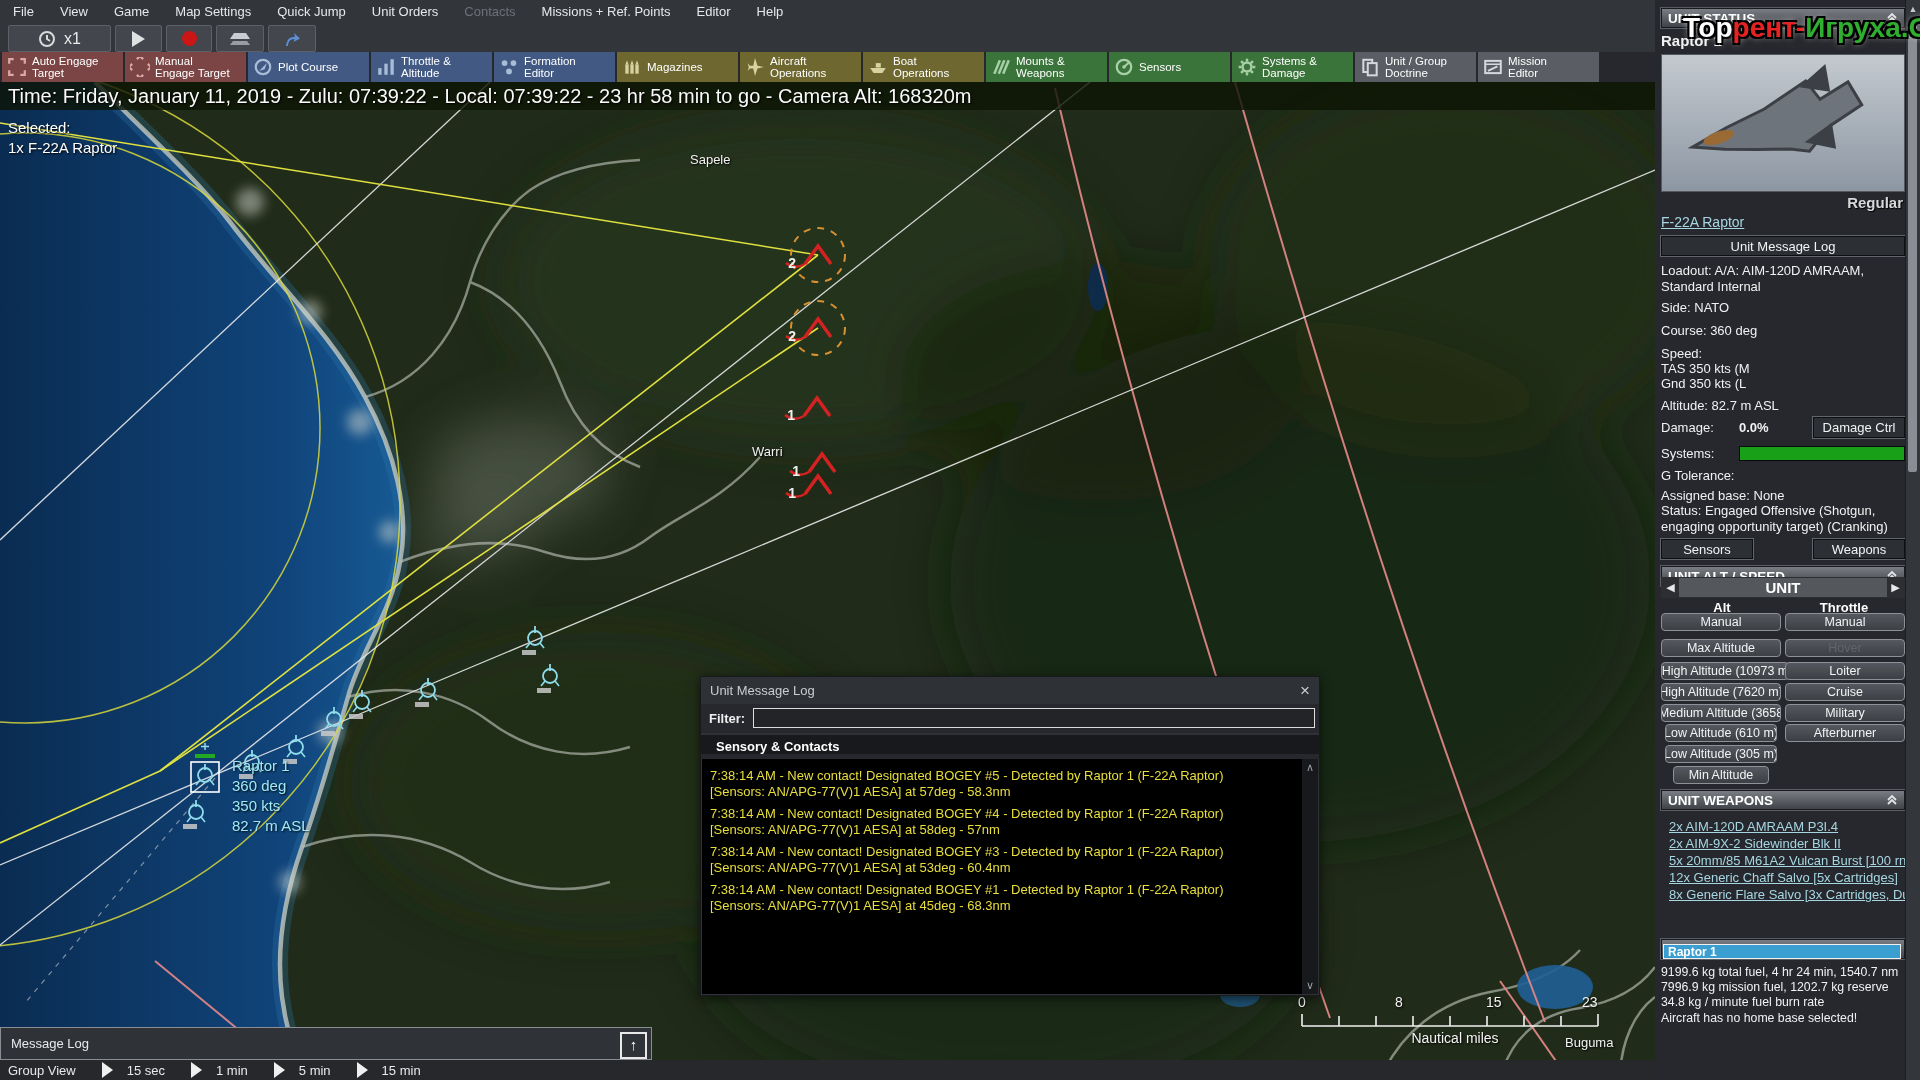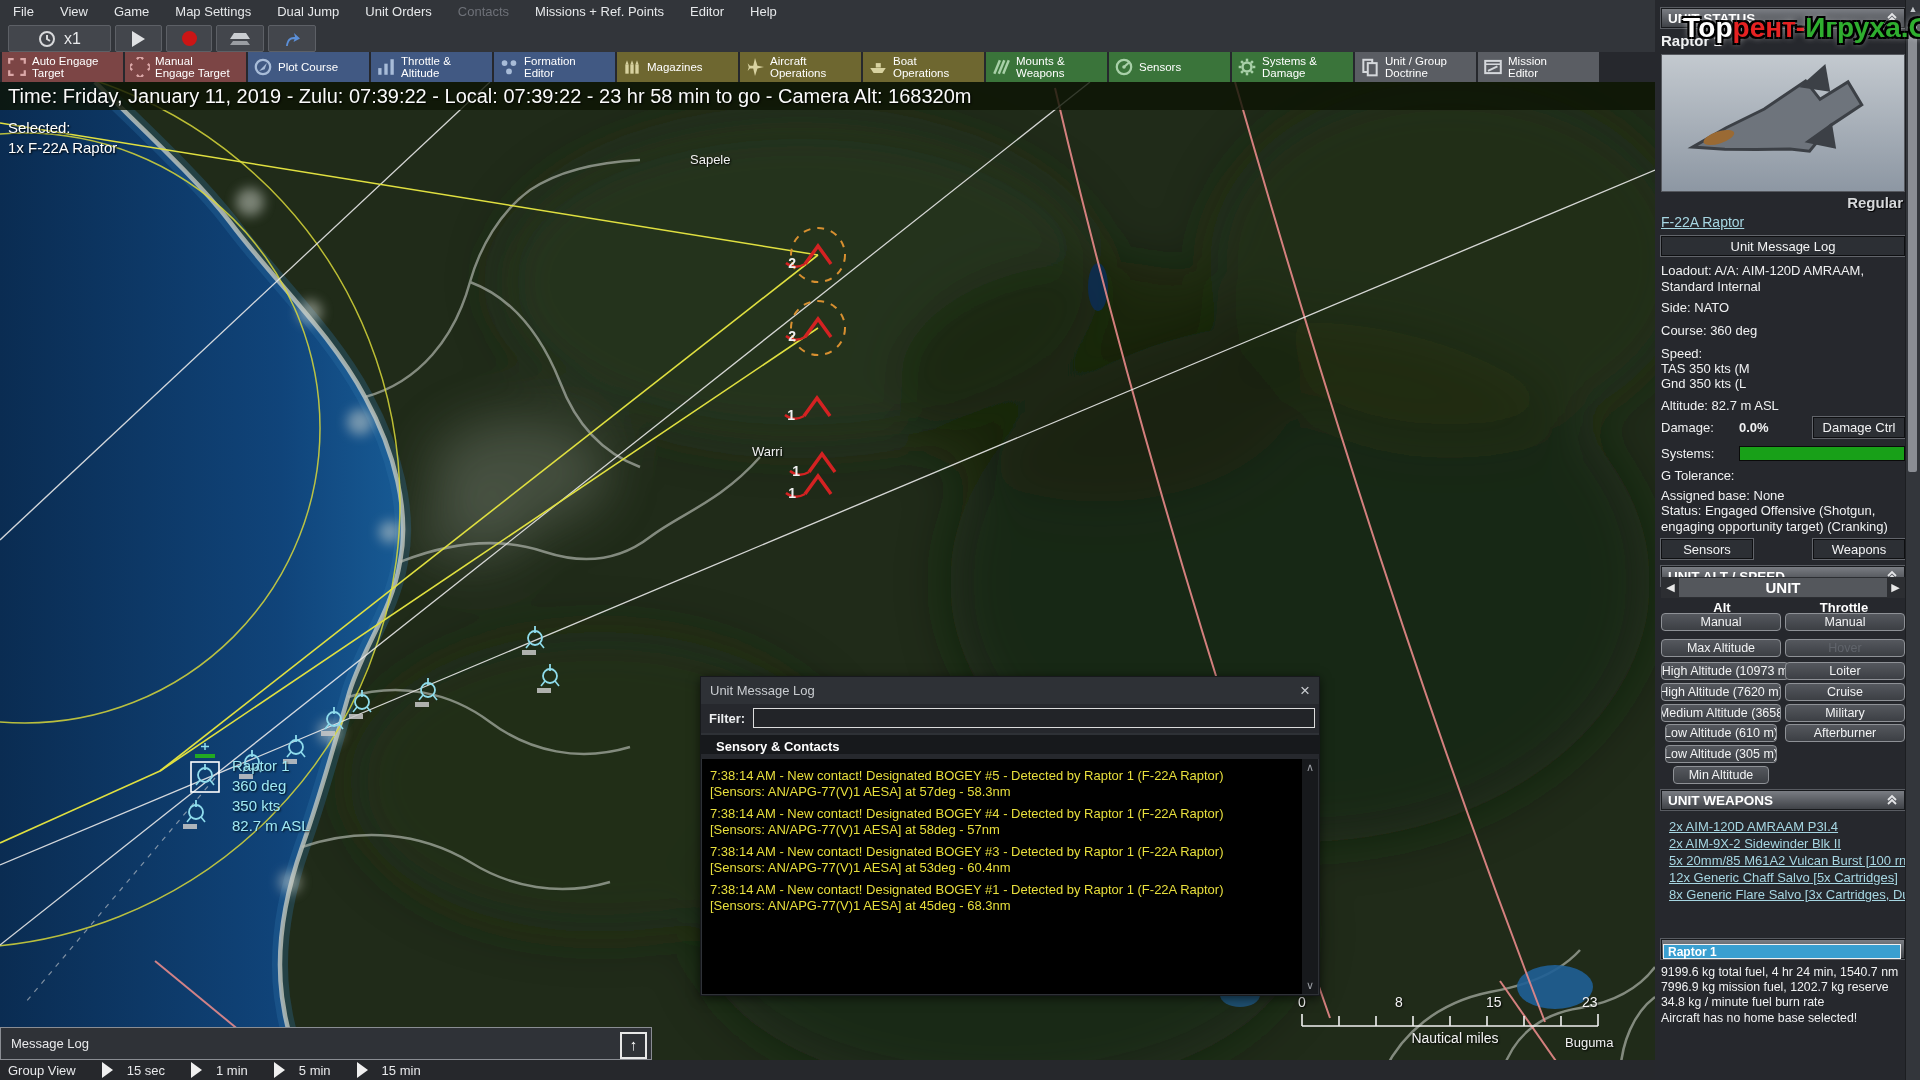--- a/index.html
+++ b/index.html
@@ -315,21 +315,21 @@
 
   <div class="timebar">
     <span>Time: Friday, January 11, 2019 - Zulu: 07:39:22 - Local: 07:39:22 - 23 hr 58 min to go -  Camera Alt: 168320m</span>
   </div>
 
   <div class="menubar">
     <span class="menu-item">File</span>
     <span class="menu-item">View</span>
     <span class="menu-item">Game</span>
     <span class="menu-item">Map Settings</span>
-    <span class="menu-item">Dual Jump</span>
+    <span class="menu-item">Quick Jump</span>
     <span class="menu-item">Unit Orders</span>
     <span class="menu-item disabled">Contacts</span>
     <span class="menu-item">Missions + Ref. Points</span>
     <span class="menu-item">Editor</span>
     <span class="menu-item">Help</span>
   </div>
 
   <div class="simbar">
     <div class="simbtn" style="left:8px;width:101px;">
       <svg width="18" height="18" viewBox="0 0 18 18">

